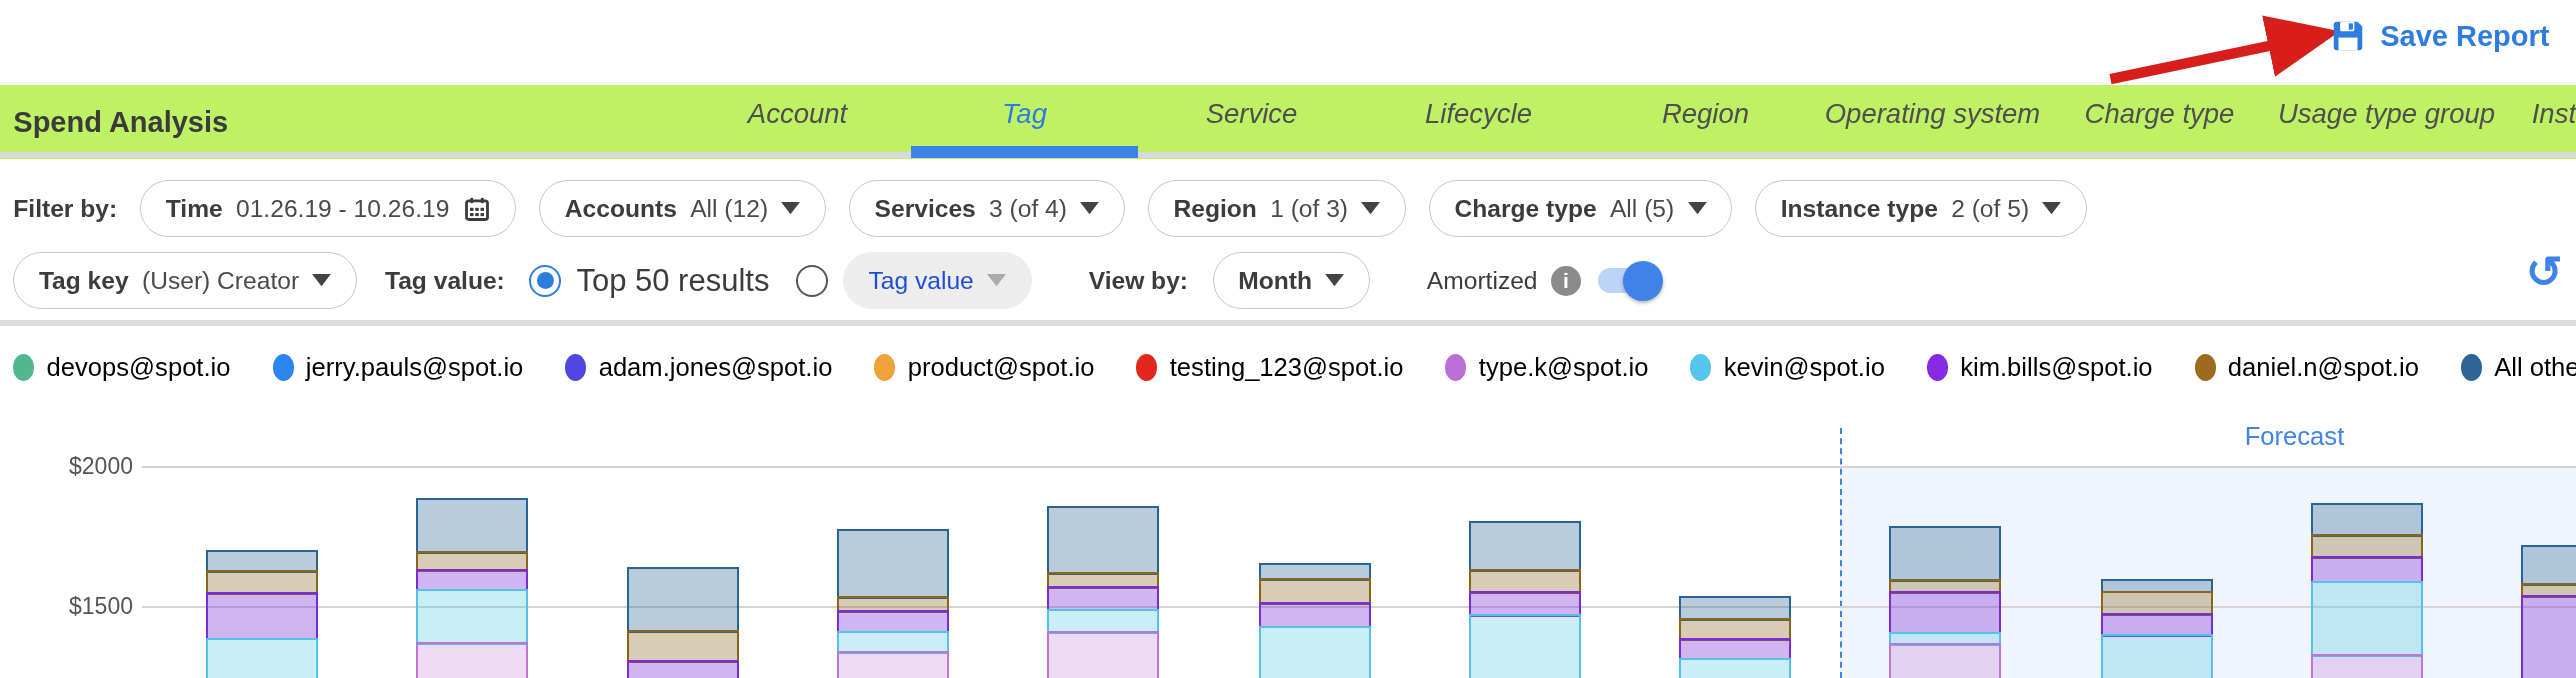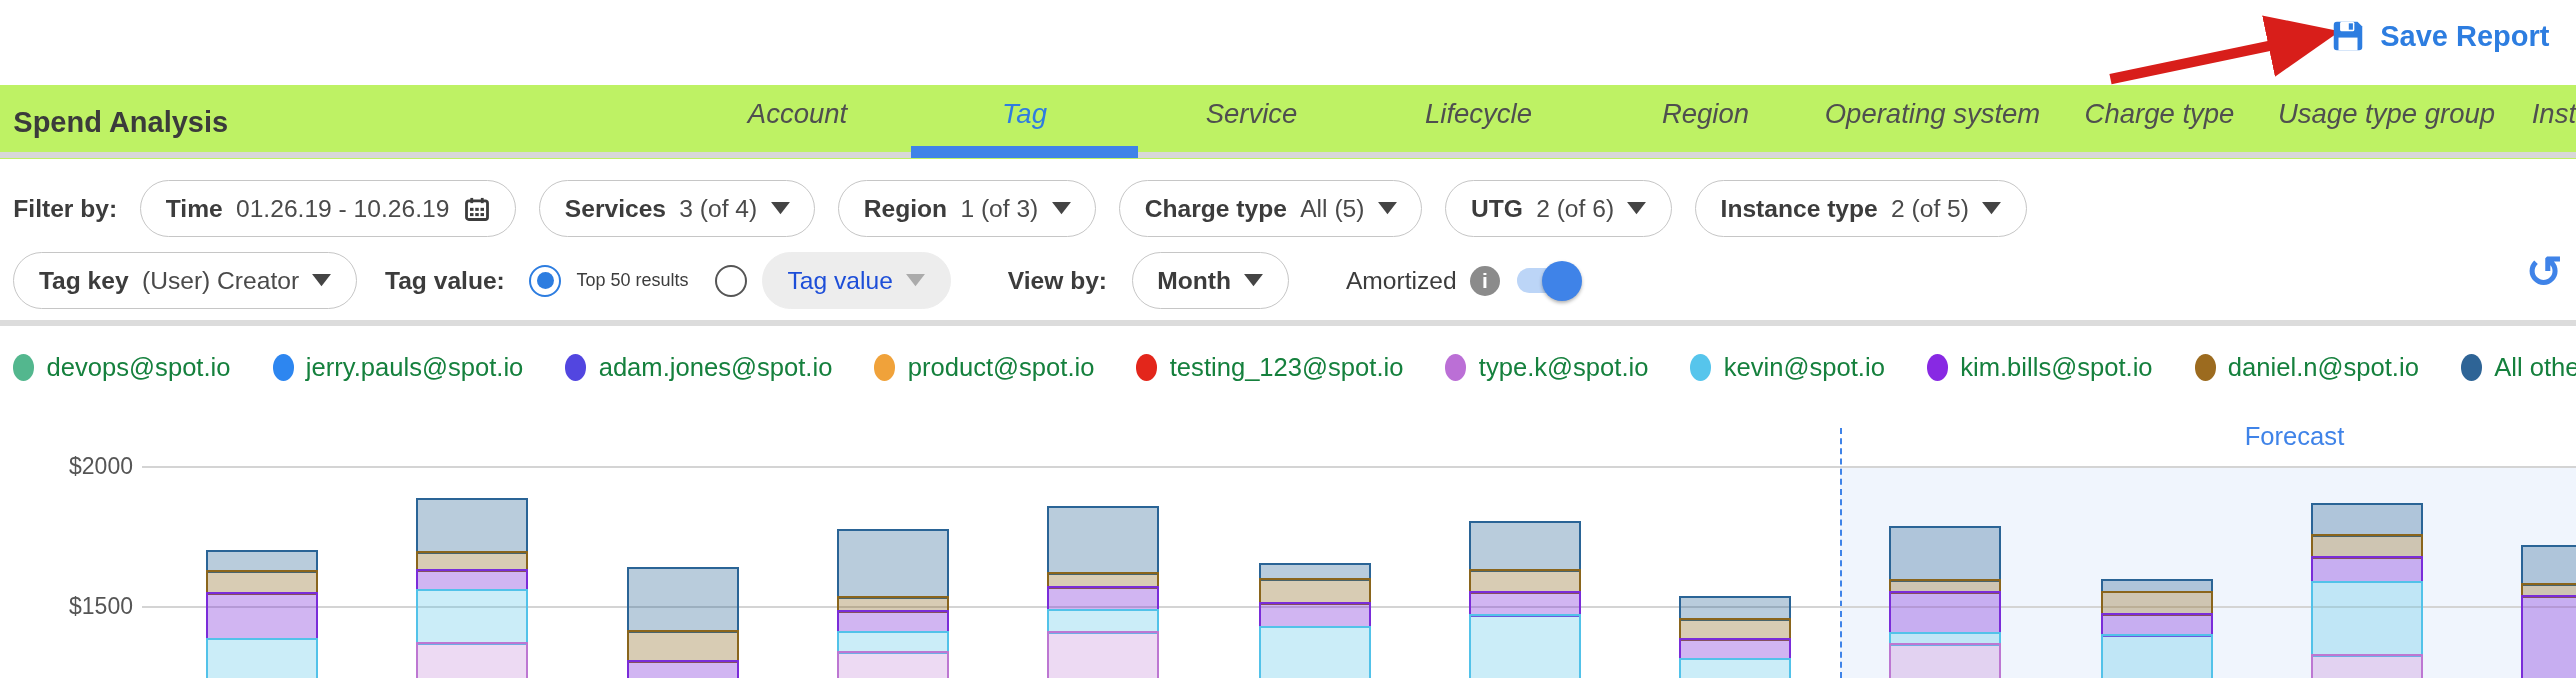--- a/index.html
+++ b/index.html
@@ -44,21 +44,21 @@
   .toggle { position:relative; width:61px; height:24.6px; border-radius:12.3px; background:#bcd5f7; cursor:pointer; flex:none; }
   .toggle .knob { position:absolute; right:-3.8px; top:-7.6px; width:40px; height:40px; border-radius:50%;
                   background:#3f83e8; box-shadow:0 1.9px 3.8px rgba(0,0,0,.3); }
   .reset-icon { position:absolute; right:13.3px; top:91px; font-size:44px; font-weight:bold; color:#3f83e8;
                 line-height:44px; cursor:pointer; }
   .filters-divider { position:absolute; left:0; top:320px; width:2576px; height:5.7px; background:#dcdcdc; }
   
   .legend { position:absolute; left:13.3px; top:337px; height:61px; display:flex; align-items:center; gap:42px; }
   .legend-item { display:flex; align-items:center; gap:12.3px; cursor:pointer; white-space:nowrap; }
   .legend-dot { width:21px; height:26.5px; border-radius:50%; flex:none; }
-  .legend-item .txt { font-size:25.6px; color:#15803d; }
+  .legend-item .txt { font-size:25.6px; color:#000000; }
   
   .chart { position:absolute; left:0; top:409px; width:2576px; height:269px; overflow:hidden; background:#fff; }
   .gridline { position:absolute; left:142px; width:2434px; height:1.9px; background:#d4d4d4; }
   .ytick { position:absolute; left:0; width:133px; text-align:right; font-size:23px; color:#555; }
   .forecast-overlay { position:absolute; background:rgba(63,131,232,0.08); }
   .forecast-line { position:absolute; width:0; border-left:2.8px dashed #3f83e8; }
   .forecast-label { position:absolute; font-size:25.6px; color:#3f83e8; text-align:center; }
   .bar { position:absolute; width:112px; }
   .seg { width:100%; border-style:solid; border-width:2.8px; }
   .seg + .seg { margin-top:-2.8px; }
@@ -109,43 +109,43 @@
               <rect x="6" y="11" width="3" height="2.6"></rect>
               <rect x="10.5" y="11" width="3" height="2.6"></rect>
               <rect x="15" y="11" width="3" height="2.6"></rect>
   <rect x="6" y="15.5" width="3" height="2.6"></rect>
               <rect x="10.5" y="15.5" width="3" height="2.6"></rect>
               <rect x="15" y="15.5" width="3" height="2.6"></rect>
             </g>
 </svg>
         </div>
         <div class="pill">
+          <span class="pill-label">Accounts</span>
+                    <span class="pill-value">All (12)</span>
+                    <svg width="19" height="12.3" viewBox="0 0 20 13">
+            <path d="M0 0 L20 0 L10 13 Z" fill="#444"></path>
+          </svg>
+        </div>
+        <div class="pill">
           <span class="pill-label">Services</span>
                     <span class="pill-value">3 (of 4)</span>
                     <svg width="19" height="12.3" viewBox="0 0 20 13">
             <path d="M0 0 L20 0 L10 13 Z" fill="#444"></path>
           </svg>
         </div>
         <div class="pill">
           <span class="pill-label">Region</span>
                     <span class="pill-value">1 (of 3)</span>
                     <svg width="19" height="12.3" viewBox="0 0 20 13">
             <path d="M0 0 L20 0 L10 13 Z" fill="#444"></path>
           </svg>
         </div>
         <div class="pill">
           <span class="pill-label">Charge type</span>
                     <span class="pill-value">All (5)</span>
-                    <svg width="19" height="12.3" viewBox="0 0 20 13">
-            <path d="M0 0 L20 0 L10 13 Z" fill="#444"></path>
-          </svg>
-        </div>
-        <div class="pill">
-          <span class="pill-label">UTG</span>
-                    <span class="pill-value">2 (of 6)</span>
                     <svg width="19" height="12.3" viewBox="0 0 20 13">
             <path d="M0 0 L20 0 L10 13 Z" fill="#444"></path>
           </svg>
         </div>
         <div class="pill">
           <span class="pill-label">Instance type</span>
                     <span class="pill-value">2 (of 5)</span>
                     <svg width="19" height="12.3" viewBox="0 0 20 13">
             <path d="M0 0 L20 0 L10 13 Z" fill="#444"></path>
           </svg>
@@ -154,21 +154,21 @@
     <div class="frow frow2">
       <div class="pill" style="margin-right:28px;">
         <span class="pill-label">Tag key</span>
         <span class="pill-value">(User) Creator</span>
         <svg width="19" height="12.3" viewBox="0 0 20 13">
             <path d="M0 0 L20 0 L10 13 Z" fill="#444"></path>
           </svg>
       </div>
       <span class="flabel" style="margin-right:24.6px;">Tag value:</span>
       <span class="radio selected" style="margin-right:15px;"></span>
-      <span class="pill-value" style="font-size:18px; margin-right:26.5px;">Top 50 results</span>
+      <span class="pill-value" style="font-size:31px; margin-right:26.5px;">Top 50 results</span>
       <span class="radio" style="margin-right:15px;"></span>
       <div class="pill disabled" style="margin-right:57px;">
         <span class="pill-label">Tag value</span>
         <svg width="19" height="12.3" viewBox="0 0 20 13">
             <path d="M0 0 L20 0 L10 13 Z" fill="#ababab"></path>
           </svg>
       </div>
       <span class="flabel" style="margin-right:24.6px;">View by:</span>
       <div class="pill" style="margin-right:57px;">
         <span class="pill-label">Month</span>

